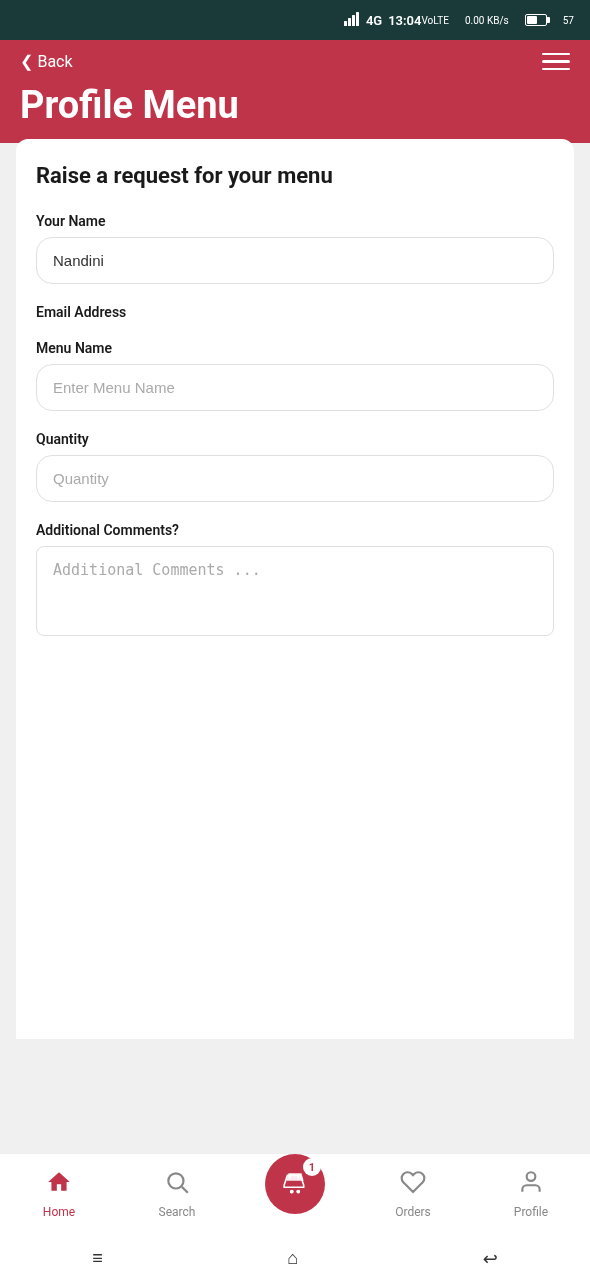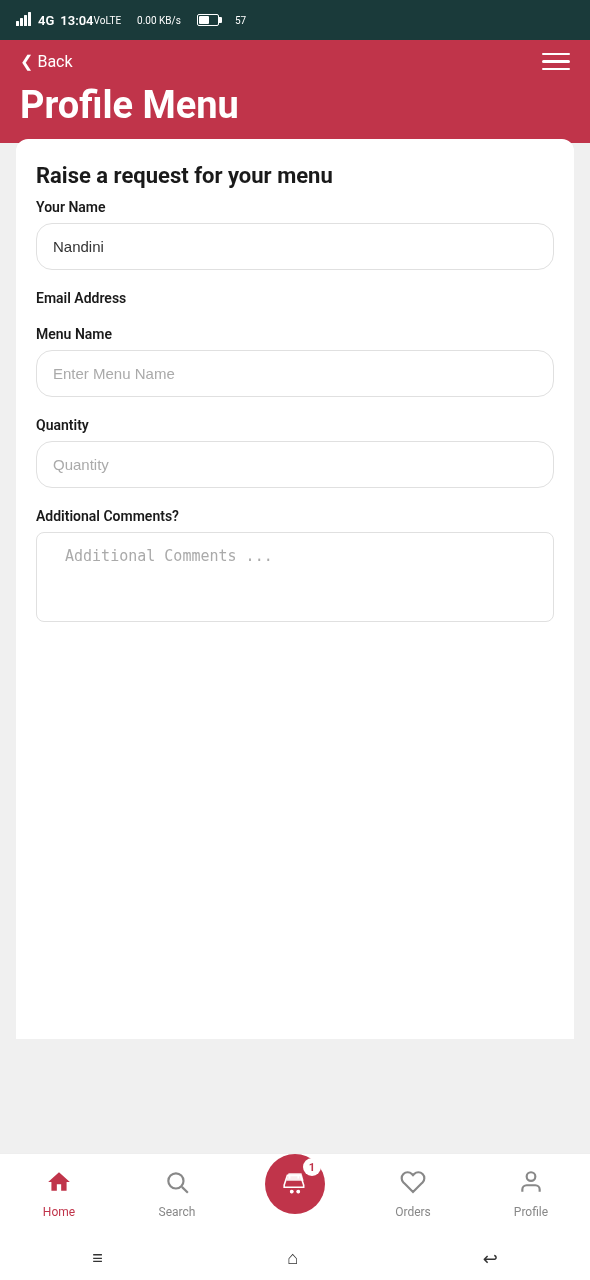--- a/index.html
+++ b/index.html
@@ -11,21 +11,21 @@
       background: #f0f0f0;
       position: relative;
       overflow-x: hidden;
     }
 
     
     .status-bar {
       background: #1a3a3a;
       color: white;
       display: flex;
-      justify-content: flex-start;
+      justify-content: flex-end;
       align-items: center;
       padding: 6px 16px;
       height: 40px;
     }
     .status-left {
       font-size: 13px;
       font-weight: 600;
       display: flex;
       align-items: center;
       gap: 6px;
@@ -110,21 +110,21 @@
       padding: 24px 20px;
       min-height: 900px;
       position: relative;
       top: -4px;
     }
 
     .form-title {
       font-size: 22px;
       font-weight: 700;
       color: #1a1a1a;
-      margin-bottom: 11px;
+      margin-bottom: 25px;
     }
     .form-subtitle {
       font-size: 14px;
       color: #888;
       line-height: 1.5;
       margin-bottom: 24px;
     }
 
     .form-group {
       margin-bottom: 20px;
@@ -146,21 +146,21 @@
       outline: none;
       background: white;
     }
     .form-input::placeholder {
       color: #aaa;
     }
     .form-textarea {
       width: 100%;
       border: 1.5px solid #e0e0e0;
       border-radius: 8px;
-      padding: 14px 28px;
+      padding: 14px 16px;
       font-size: 15px;
       color: #333;
       outline: none;
       background: white;
       resize: none;
       min-height: 90px;
     }
     .form-textarea::placeholder {
       color: #aaa;
     }

